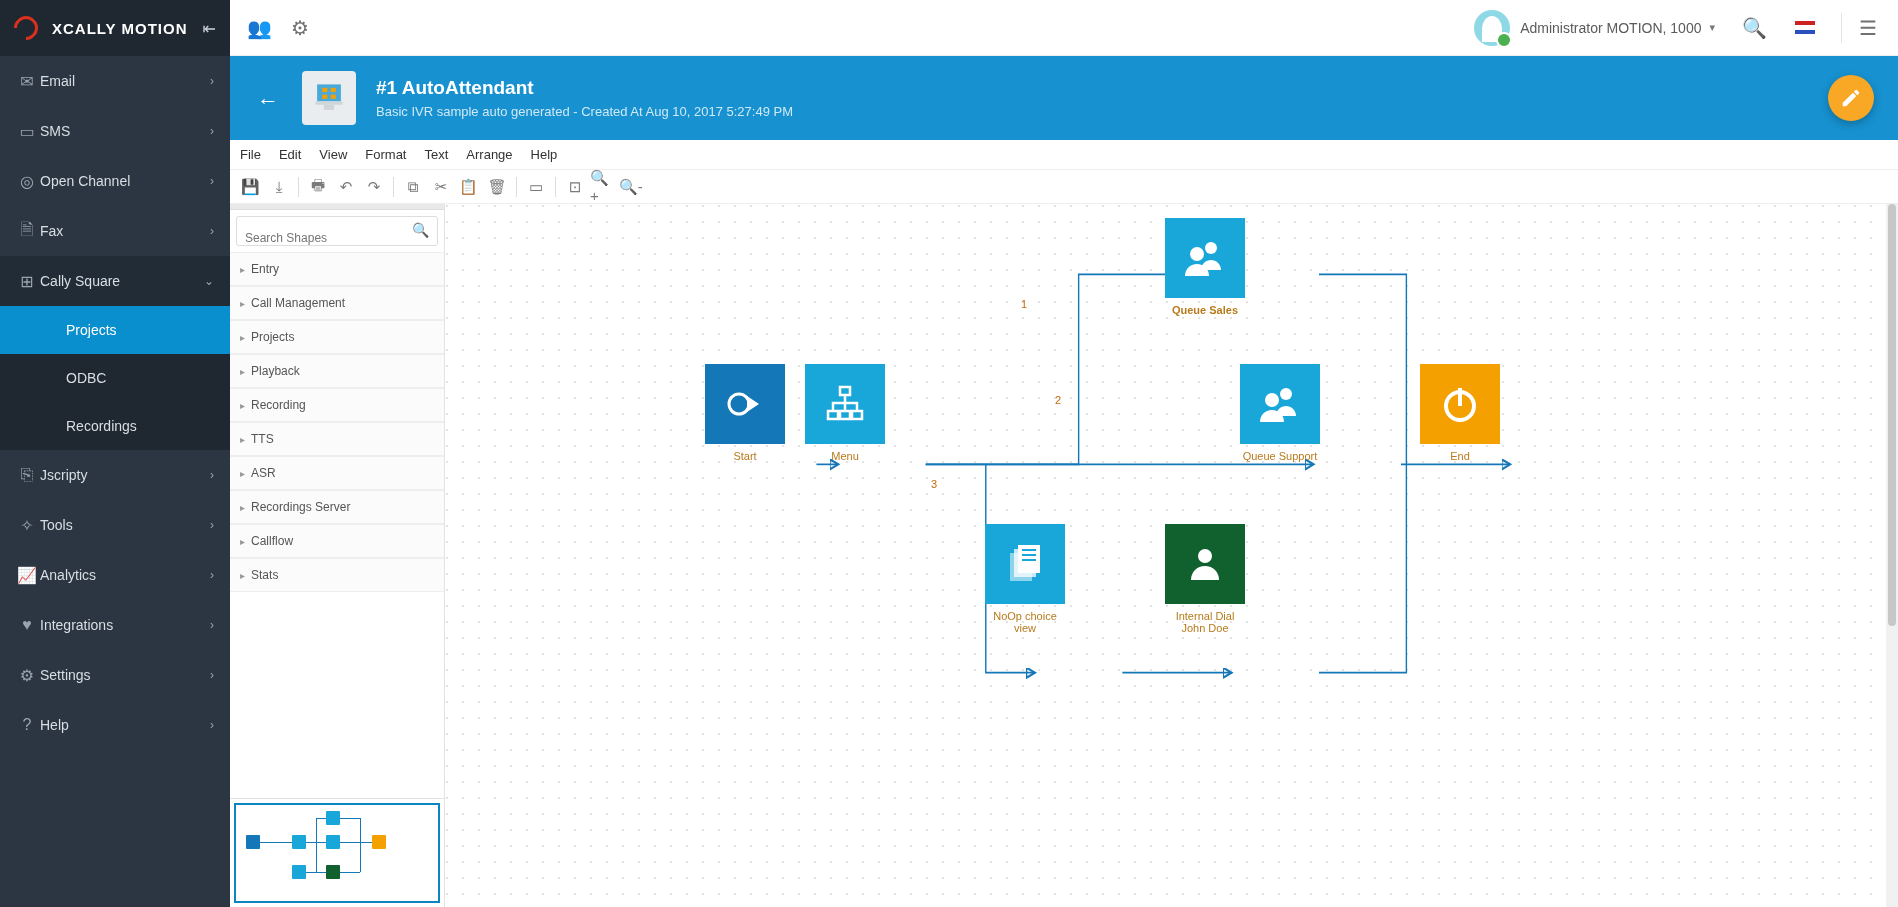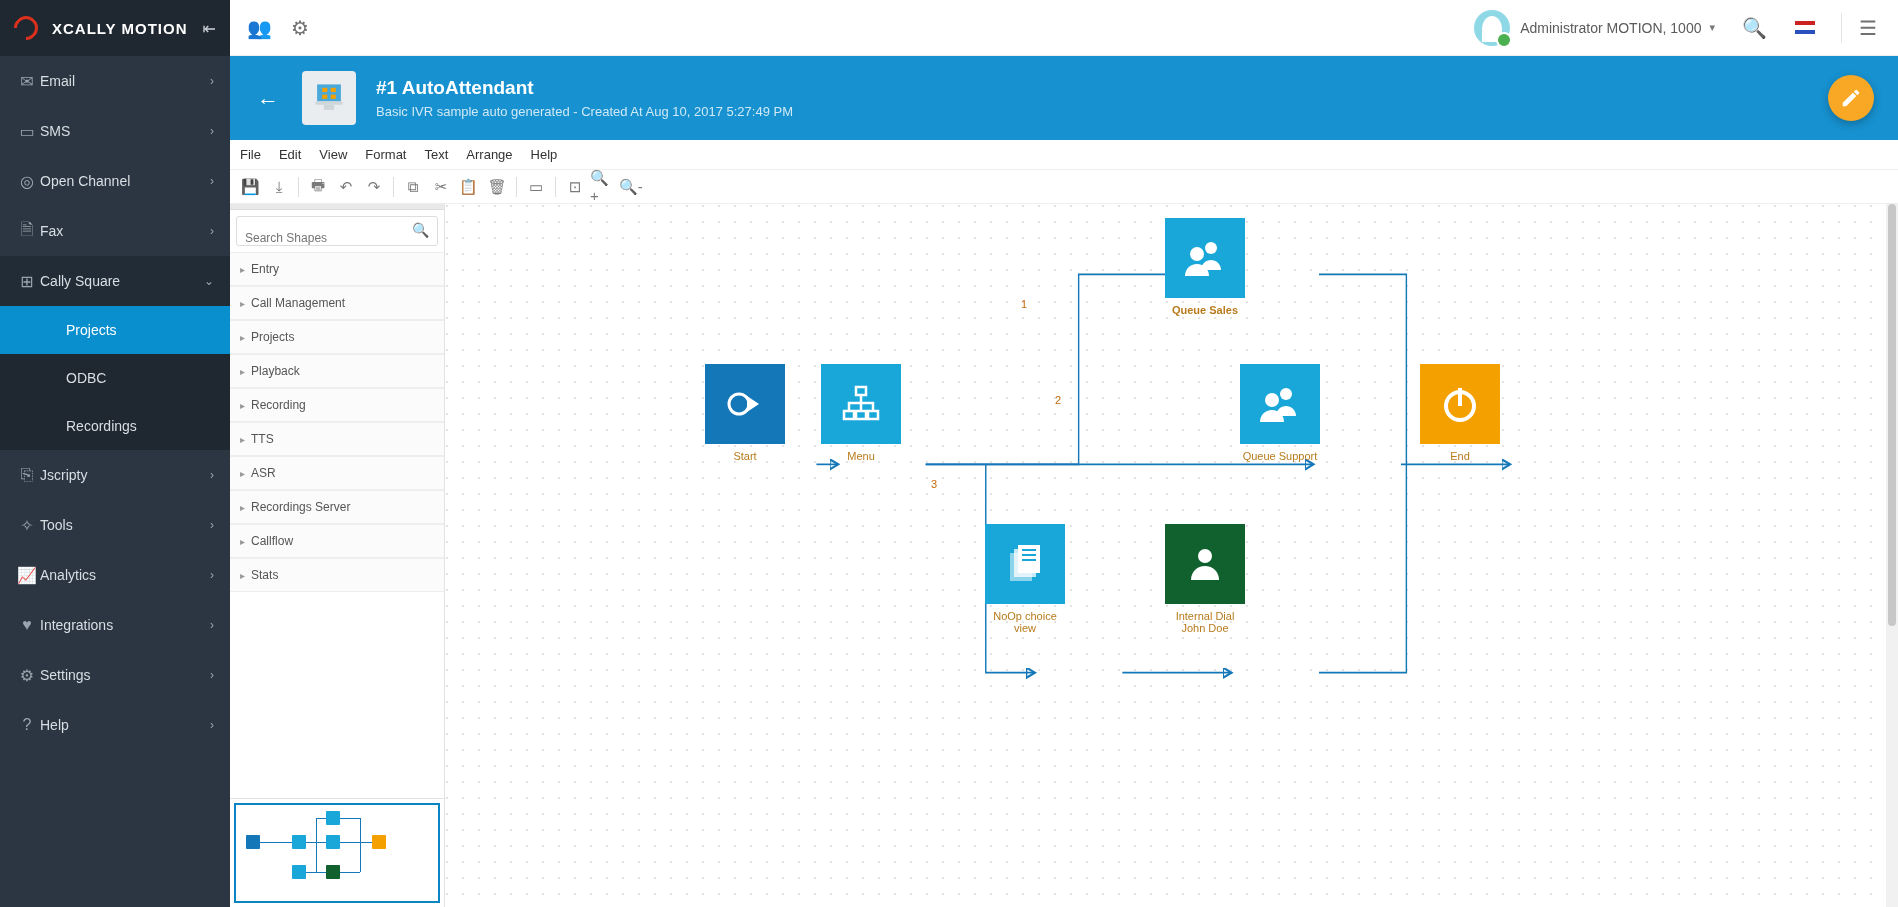--- a/index.html
+++ b/index.html
@@ -318,21 +318,21 @@
       <div class="node" style="left:260px; top:160px;">
         <div class="box c-dblue">
           <svg width="40" height="40" viewBox="0 0 40 40">
               <circle cx="14" cy="20" r="10" fill="none" stroke="#fff" stroke-width="3"></circle>
               <path d="M22 12 L34 20 L22 28 Z" fill="#fff"></path>
             </svg>
         </div>
         <div class="cap">Start</div>
       </div>
 
-      <div class="node" style="left:376px; top:160px;">
+      <div class="node" style="left:360px; top:160px;">
         <div class="box c-lblue">
           <svg width="42" height="42" viewBox="0 0 42 42" fill="none" stroke="#fff" stroke-width="2.5">
               <rect x="16" y="4" width="10" height="8"></rect>
               <rect x="4" y="28" width="10" height="8"></rect>
               <rect x="16" y="28" width="10" height="8"></rect>
               <rect x="28" y="28" width="10" height="8"></rect>
               <path d="M21 12 V20 M9 28 V20 H33 V28 M21 20 V28"></path>
             </svg>
         </div>
         <div class="cap">Menu</div>

